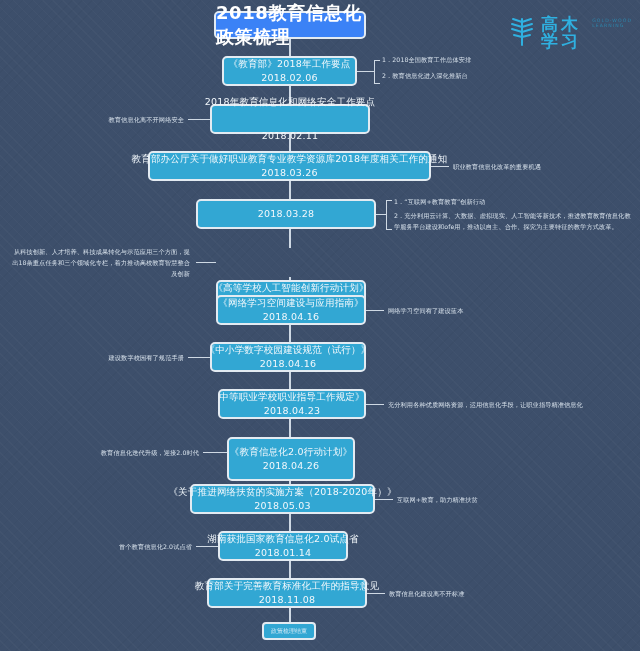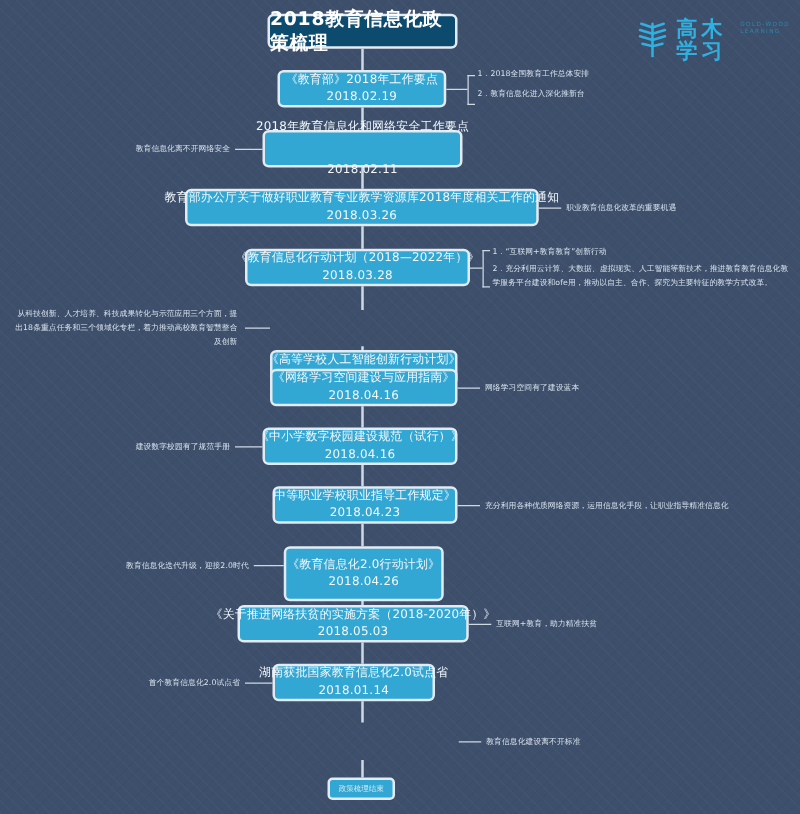--- a/index.html
+++ b/index.html
@@ -36,26 +36,26 @@
     align-items:center;justify-content:center;
     line-height:1.45;
     letter-spacing:.2px;
   }
   .node .t1{font-size:9.5px;white-space:nowrap;}
   .node .t2{font-size:9.5px;}
 
   .title-node{
     position:absolute;
     box-sizing:border-box;
-    background:#0c4a6e;
+    background:#3b82f6;
     border:2px solid #e3ebf2;
     border-radius:5px;
     color:#ffffff;
     display:flex;align-items:center;justify-content:center;
-    font-size:15px;font-weight:bold;letter-spacing:.6px;
+    font-size:18px;font-weight:bold;letter-spacing:.6px;
   }
   .end-node{
     position:absolute;box-sizing:border-box;
     background:#32a7d3;border:2px solid #e3ebf2;border-radius:4px;
     display:flex;align-items:center;justify-content:center;
     color:#cfe8f5;font-size:6px;
   }
 
   
   .note{
@@ -121,21 +121,21 @@
   <div class="spine" style="left:289px;top:325px;height:17px;"></div>
   <div class="spine" style="left:289px;top:372px;height:17px;"></div>
   <div class="spine" style="left:289px;top:419px;height:18px;"></div>
   <div class="spine" style="left:289px;top:467px;height:17px;"></div>
   <div class="spine" style="left:289px;top:514px;height:17px;"></div>
   <div class="spine" style="left:289px;top:561px;height:17px;"></div>
   <div class="spine" style="left:289px;top:608px;height:14px;"></div>
 
   <div class="node" style="left:222px;top:56px;width:135px;height:30px;">
     <span class="t1">《教育部》2018年工作要点</span>
-    <span class="t2">2018.02.19</span>
+    <span class="t2">2018.02.06</span>
   </div>
   <div class="hconn" style="left:357px;top:71px;width:17px;"></div>
   <div class="bracket" style="left:374px;top:60px;height:22px;"></div>
   <div class="note right" style="left:382px;top:55px;">1．2018全国教育工作总体安排</div>
   <div class="note right" style="left:382px;top:71px;">2．教育信息化进入深化推新台</div>
 
   <div class="node" style="left:210px;top:104px;width:160px;height:30px;gap:20px;">
     <span class="t1">2018年教育信息化和网络安全工作要点</span>
     <span class="t2">2018.02.11</span>
   </div>
@@ -143,21 +143,20 @@
   <div class="note left" style="left:60px;top:115px;width:124px;">教育信息化离不开网络安全</div>
 
   <div class="node" style="left:148px;top:151px;width:283px;height:30px;">
     <span class="t1">教育部办公厅关于做好职业教育专业教学资源库2018年度相关工作的通知</span>
     <span class="t2">2018.03.26</span>
   </div>
   <div class="hconn" style="left:431px;top:166px;width:18px;"></div>
   <div class="note right" style="left:453px;top:162px;">职业教育信息化改革的重要机遇</div>
 
   <div class="node" style="left:196px;top:199px;width:180px;height:30px;">
-    <span class="t1">《教育信息化行动计划（2018—2022年）》</span>
     <span class="t2">2018.03.28</span>
   </div>
   <div class="hconn" style="left:376px;top:214px;width:10px;"></div>
   <div class="bracket" style="left:386px;top:200px;height:28px;"></div>
   <div class="note right" style="left:394px;top:197px;">1．“互联网+教育教育”创新行动</div>
   <div class="note right multi" style="left:394px;top:211px;width:238px;">2．充分利用云计算、大数据、虚拟现实、人工智能等新技术，推进教育教育信息化教学服务平台建设和ofe用，推动以自主、合作、探究为主要特征的教学方式改革。</div>
 
   <div class="node" style="left:216px;top:248px;width:150px;height:29px;margin-top:32px;">
     <span class="t1">《高等学校人工智能创新行动计划》</span>
     <span class="t2">2018.04.02</span>
@@ -200,20 +199,24 @@
   <div class="hconn" style="left:375px;top:499px;width:18px;"></div>
   <div class="note right" style="left:397px;top:495px;">互联网+教育，助力精准扶贫</div>
 
   <div class="node" style="left:218px;top:531px;width:130px;height:30px;">
     <span class="t1">湖南获批国家教育信息化2.0试点省</span>
     <span class="t2">2018.01.14</span>
   </div>
   <div class="hconn" style="left:196px;top:546px;width:22px;"></div>
   <div class="note left" style="left:62px;top:542px;width:130px;">首个教育信息化2.0试点省</div>
 
+  <div class="node" style="left:207px;top:578px;width:160px;height:30px;">
+    <span class="t1">教育部关于完善教育标准化工作的指导意见</span>
+    <span class="t2">2018.11.08</span>
+  </div>
   <div class="hconn" style="left:367px;top:593px;width:18px;"></div>
   <div class="note right" style="left:389px;top:589px;">教育信息化建设离不开标准</div>
 
   <div class="end-node" style="left:262px;top:622px;width:54px;height:18px;">
     <span>政策梳理结束</span>
   </div>
 
 </div>
 
 </body></html>

